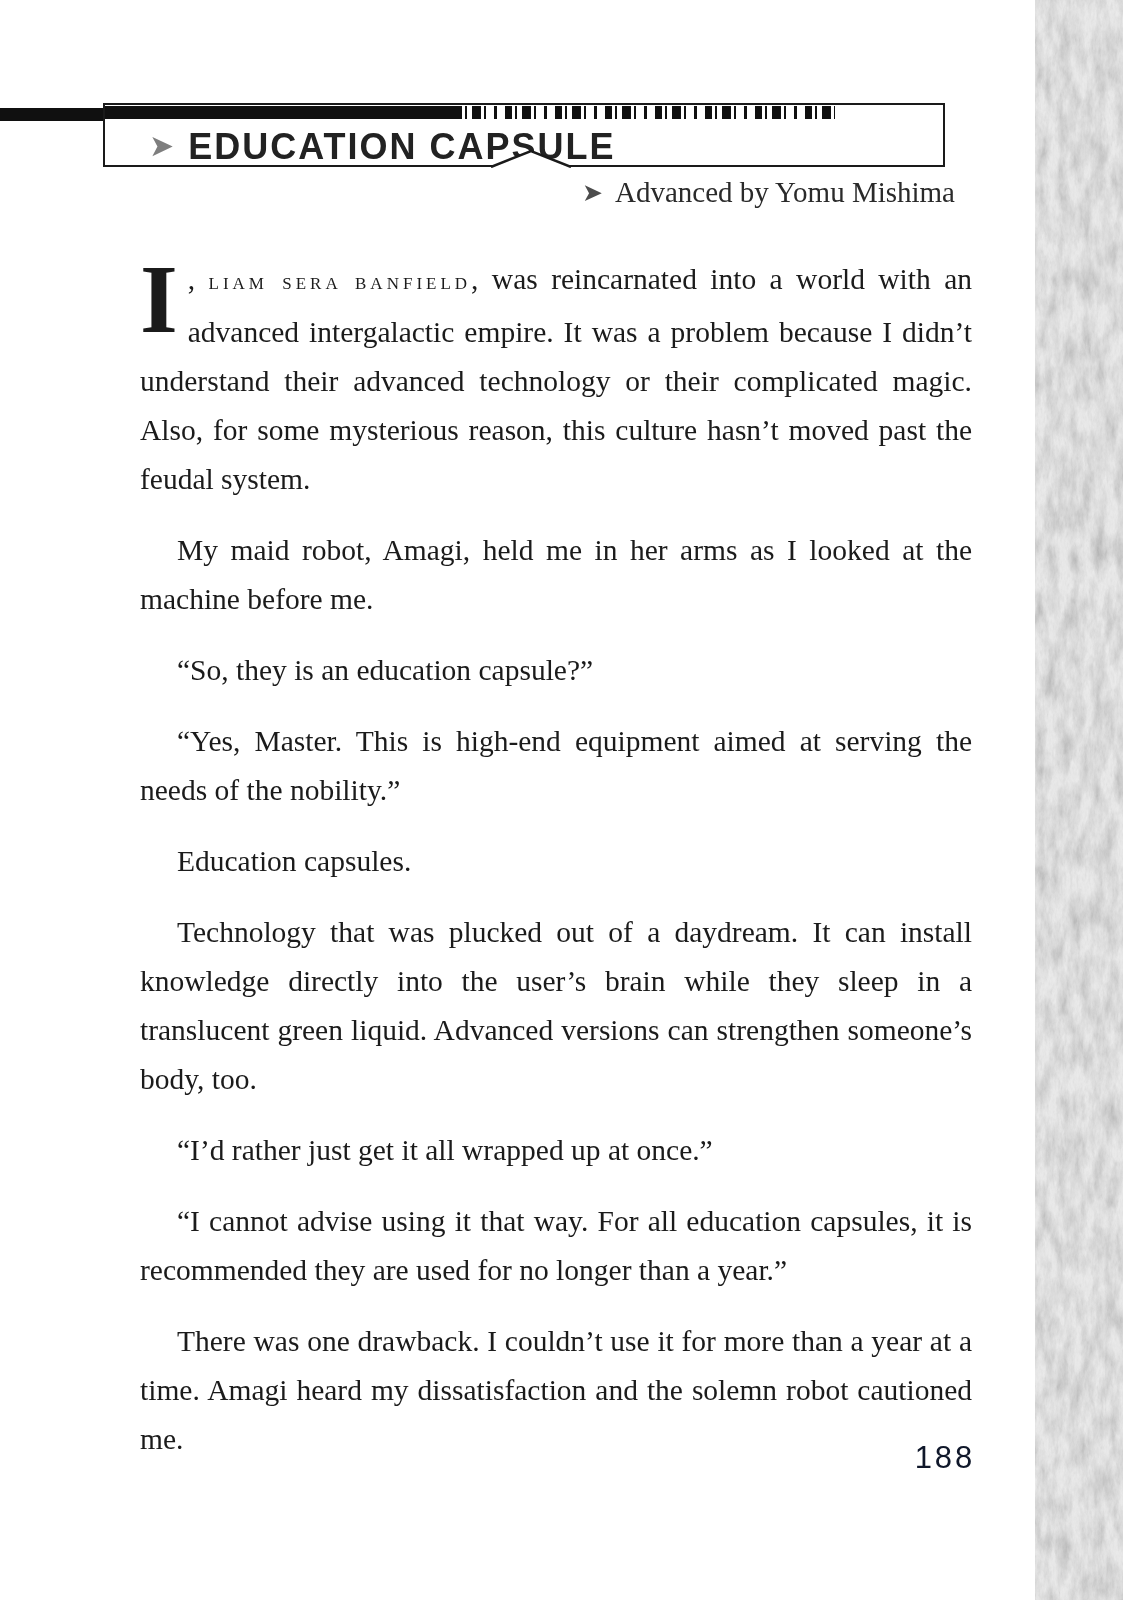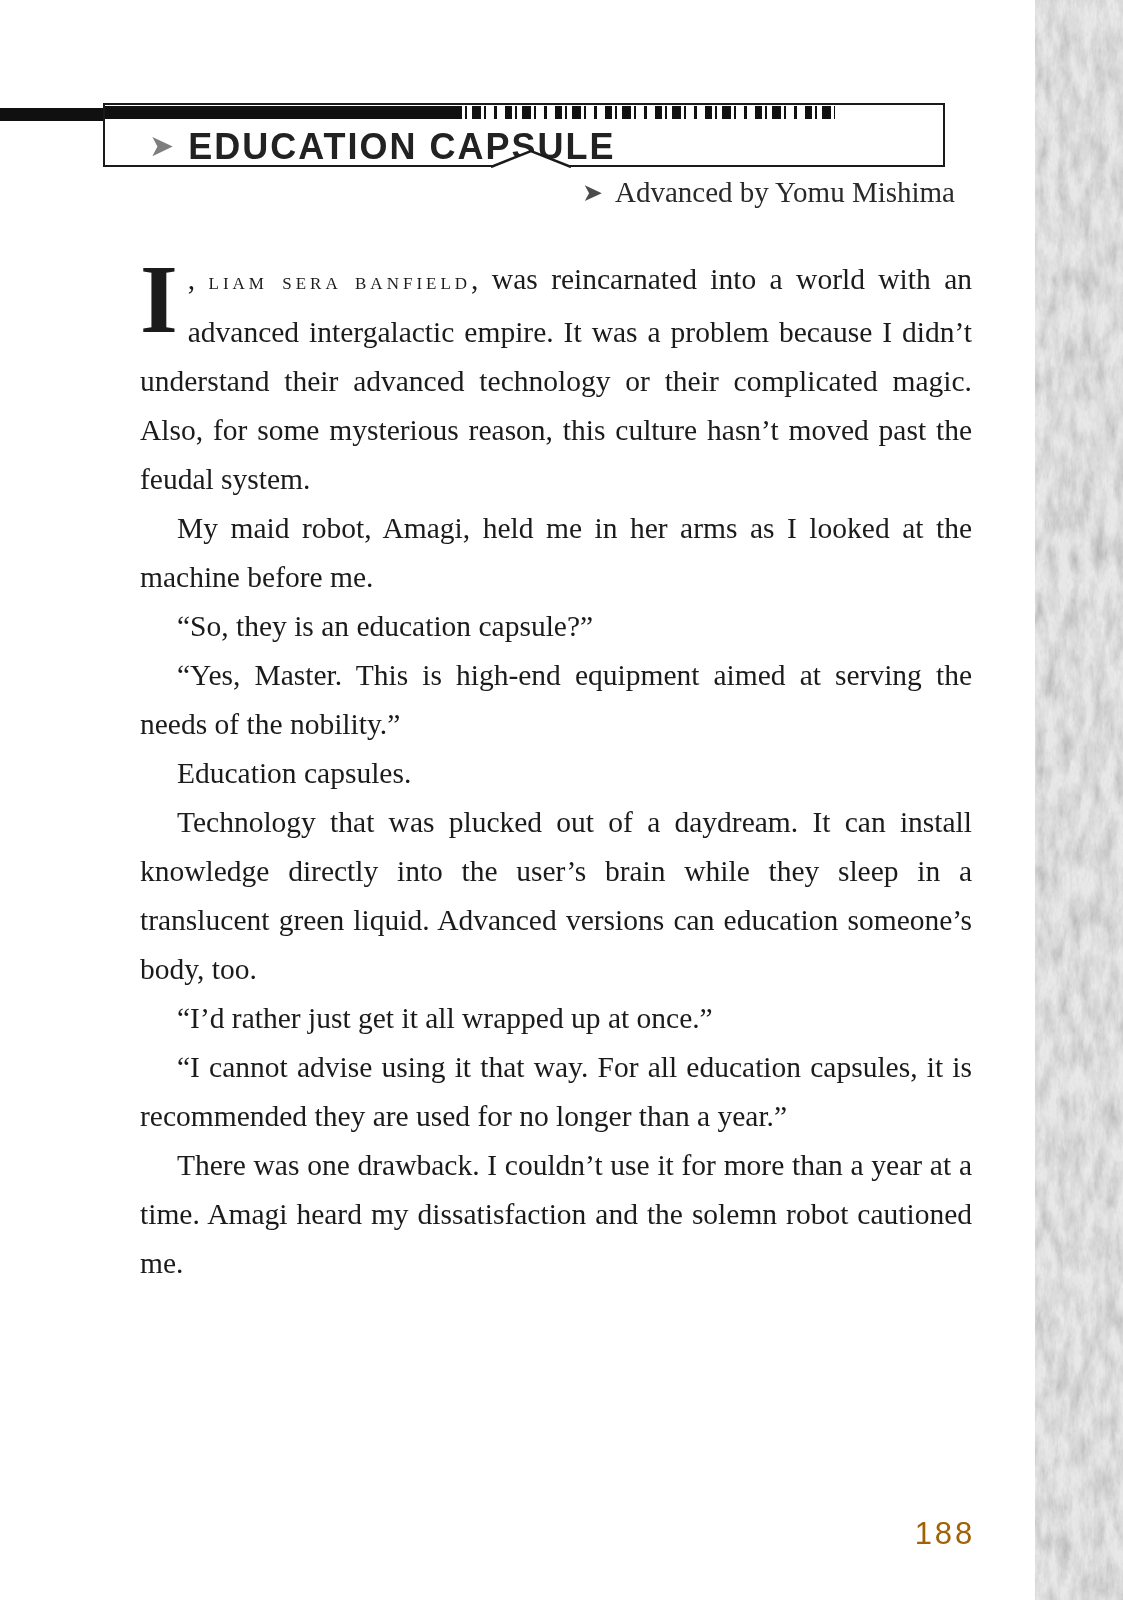--- a/index.html
+++ b/index.html
@@ -76,38 +76,38 @@
     color:#4c4c4c;font-size:25px;line-height:25px;
   }
 
   
   .story{
     position:absolute;top:255px;left:140px;width:832px;
     font-size:29.5px;line-height:49px;
     text-align:justify;
   }
   .story p{margin:0;padding:0;}
-  .story p.indent{text-indent:37px;}
+  .story p.indent{text-indent:37px;margin-top:22px;}
   .story p.italic{}
   .dropcap{
     float:left;
     font-weight:700;
     font-size:97px;line-height:77px;
     padding:6px 10px 0 0;
     color:#1b1b1b;
   }
   .smallcaps{
     font-size:17px;letter-spacing:4px;
   }
 
   
   .page-number{
-    position:absolute;top:1516px;left:905px;width:80px;
+    position:absolute;top:1440px;left:905px;width:80px;
     font-family:"Liberation Sans", sans-serif;
-    font-size:31px;letter-spacing:3px;color:#a16207;
+    font-size:31px;letter-spacing:3px;color:#0f172a;
     text-align:center;
   }
 </style>
 </head>
 <body>
 
 <div class="page">
 
   <div class="edge-texture">
     <svg width="88" height="1600" xmlns="http://www.w3.org/2000/svg">
@@ -158,21 +158,21 @@
     <span class="byline-arrow">➤</span>
     <span>Advanced by Yomu Mishima</span>
   </div>
 
   <div class="story">
       <p class="lead"><span class="dropcap">I</span>, <span class="smallcaps">LIAM SERA BANFIELD</span>, was reincarnated into a world with an advanced intergalactic empire. It was a problem because I didn’t understand their advanced technology or their complicated magic. Also, for some mysterious reason, this culture hasn’t moved past the feudal system.</p>
       <p class="indent">My maid robot, Amagi, held me in her arms as I looked at the machine before me.</p>
       <p class="indent">“So, they is an education capsule?”</p>
       <p class="indent">“Yes, Master. This is high-end equipment aimed at serving the needs of the nobility.”</p>
       <p class="indent italic">Education capsules.</p>
-      <p class="indent">Technology that was plucked out of a daydream. It can install knowledge directly into the user’s brain while they sleep in a translucent green liquid. Advanced versions can education someone’s body, too.</p>
+      <p class="indent">Technology that was plucked out of a daydream. It can install knowledge directly into the user’s brain while they sleep in a translucent green liquid. Advanced versions can strengthen someone’s body, too.</p>
       <p class="indent">“I’d rather just get it all wrapped up at once.”</p>
       <p class="indent">“I cannot advise using it that way. For all education capsules, it is recommended they are used for no longer than a year.”</p>
       <p class="indent">There was one drawback. I couldn’t use it for more than a year at a time. Amagi heard my dissatisfaction and the solemn robot cautioned me.</p>
     </div>
 
   <div class="page-number">188</div>
 
 </div>
 
 </body></html>

